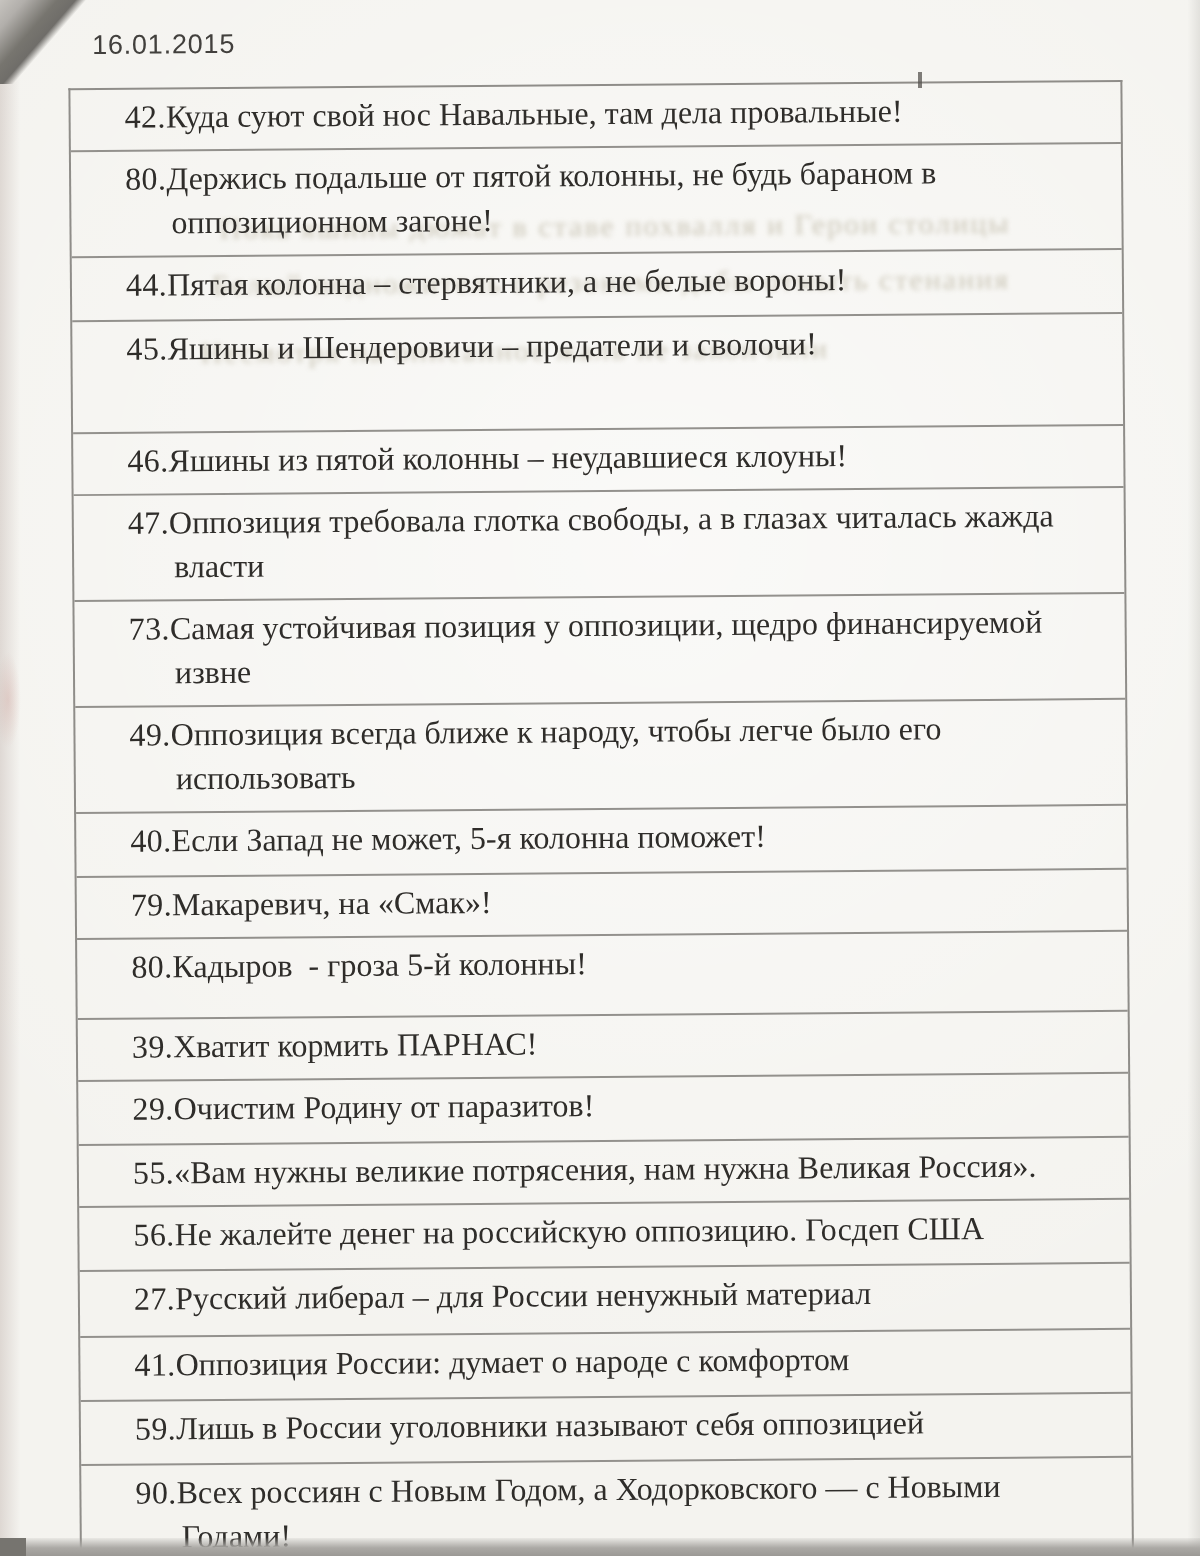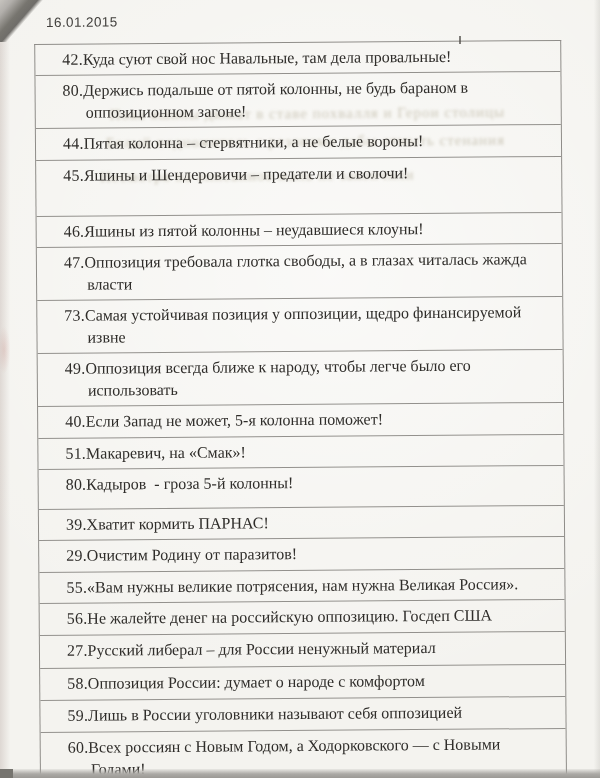--- a/index.html
+++ b/index.html
@@ -92,30 +92,30 @@
         <div class="row" style="min-height: 32px;"><span class="num">44.</span><span class="txt">Пятая колонна – стервятники, а не белые вороны!</span></div>
         <div class="row tall" style="min-height: 56px;"><span class="num">45.</span><span class="txt">Яшины и Шендеровичи – предатели и сволочи!</span></div>
         <div class="row" style="min-height: 29px;"><span class="num">46.</span><span class="txt">Яшины из пятой колонны – неудавшиеся клоуны!</span></div>
         <div class="row" style="min-height: 52px;"><span class="num">47.</span><span class="txt">Оппозиция требовала глотка свободы, а в глазах читалась жажда
 власти</span></div>
         <div class="row" style="min-height: 49px;"><span class="num">73.</span><span class="txt">Самая устойчивая позиция у оппозиции, щедро финансируемой
 извне</span></div>
         <div class="row" style="min-height: 49px;"><span class="num">49.</span><span class="txt">Оппозиция всегда ближе к народу, чтобы легче было его
 использовать</span></div>
         <div class="row" style="min-height: 32px;"><span class="num">40.</span><span class="txt">Если Запад не может, 5-я колонна поможет!</span></div>
-        <div class="row" style="min-height: 31px;"><span class="num">51.</span><span class="txt">Макаревич, на «Смак»!</span></div>
+        <div class="row" style="min-height: 31px;"><span class="num">79.</span><span class="txt">Макаревич, на «Смак»!</span></div>
         <div class="row" style="min-height: 40px;"><span class="num">80.</span><span class="txt">Кадыров  - гроза 5-й колонны!</span></div>
         <div class="row" style="min-height: 28px;"><span class="num">39.</span><span class="txt">Хватит кормить ПАРНАС!</span></div>
         <div class="row" style="min-height: 32px;"><span class="num">29.</span><span class="txt">Очистим Родину от паразитов!</span></div>
         <div class="row" style="min-height: 26px;"><span class="num">55.</span><span class="txt">«Вам нужны великие потрясения, нам нужна Великая Россия».</span></div>
         <div class="row" style="min-height: 32px;"><span class="num">56.</span><span class="txt">Не жалейте денег на российскую оппозицию. Госдеп США</span></div>
         <div class="row" style="min-height: 33px;"><span class="num">27.</span><span class="txt">Русский либерал – для России ненужный материал</span></div>
-        <div class="row" style="min-height: 32px;"><span class="num">58.</span><span class="txt">Оппозиция России: думает о народе с комфортом</span></div>
+        <div class="row" style="min-height: 32px;"><span class="num">41.</span><span class="txt">Оппозиция России: думает о народе с комфортом</span></div>
         <div class="row" style="min-height: 32px;"><span class="num">59.</span><span class="txt">Лишь в России уголовники называют себя оппозицией</span></div>
-        <div class="row" style="min-height: 47px;"><span class="num">60.</span><span class="txt">Всех россиян с Новым Годом, а Ходорковского — с Новыми
+        <div class="row" style="min-height: 47px;"><span class="num">90.</span><span class="txt">Всех россиян с Новым Годом, а Ходорковского — с Новыми
 Годами!</span></div>
       </div>
     <div>
         <div class="ghost" style="left: 112px; top: 106px; width: 452px;">Пока яшины дюжат в ставе похвалля и Герои столицы</div>
         <div class="ghost" style="left: 108px; top: 134px; width: 455px;">Белый подножитель с резонами дабы отмыть стенания</div>
         <div class="ghost" style="left: 102px; top: 168px; width: 408px;">Несмотря на описанное жаль не закончили</div>
       </div>
   </div>
   <div class="corner"></div>
   <div class="left-edge"></div>

